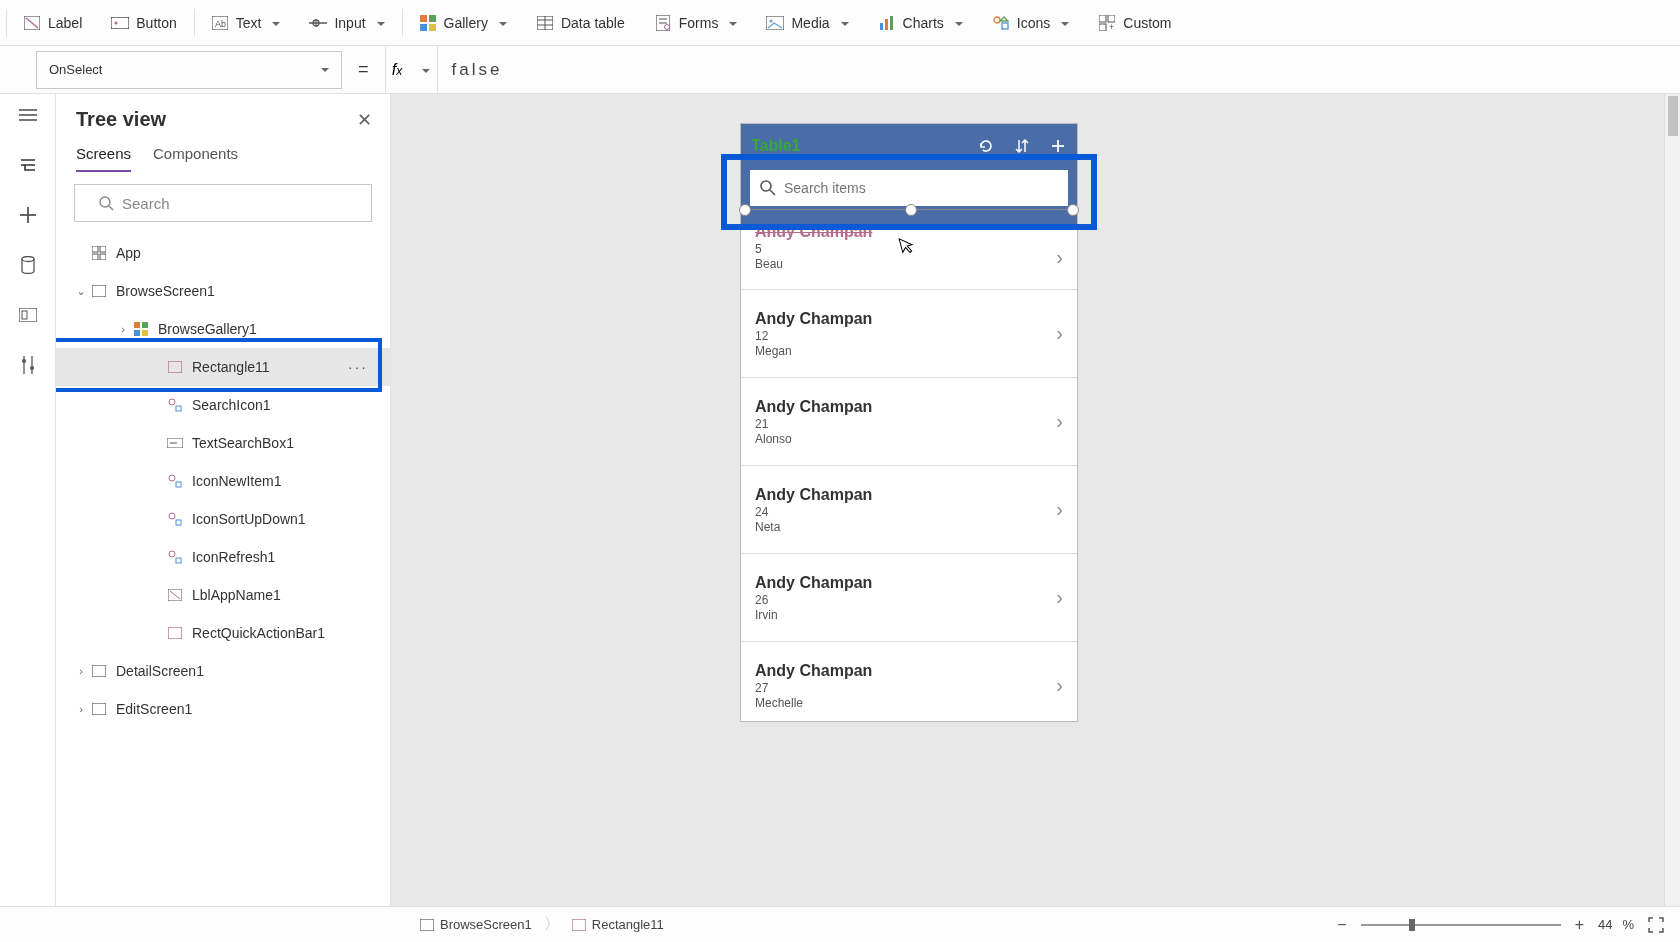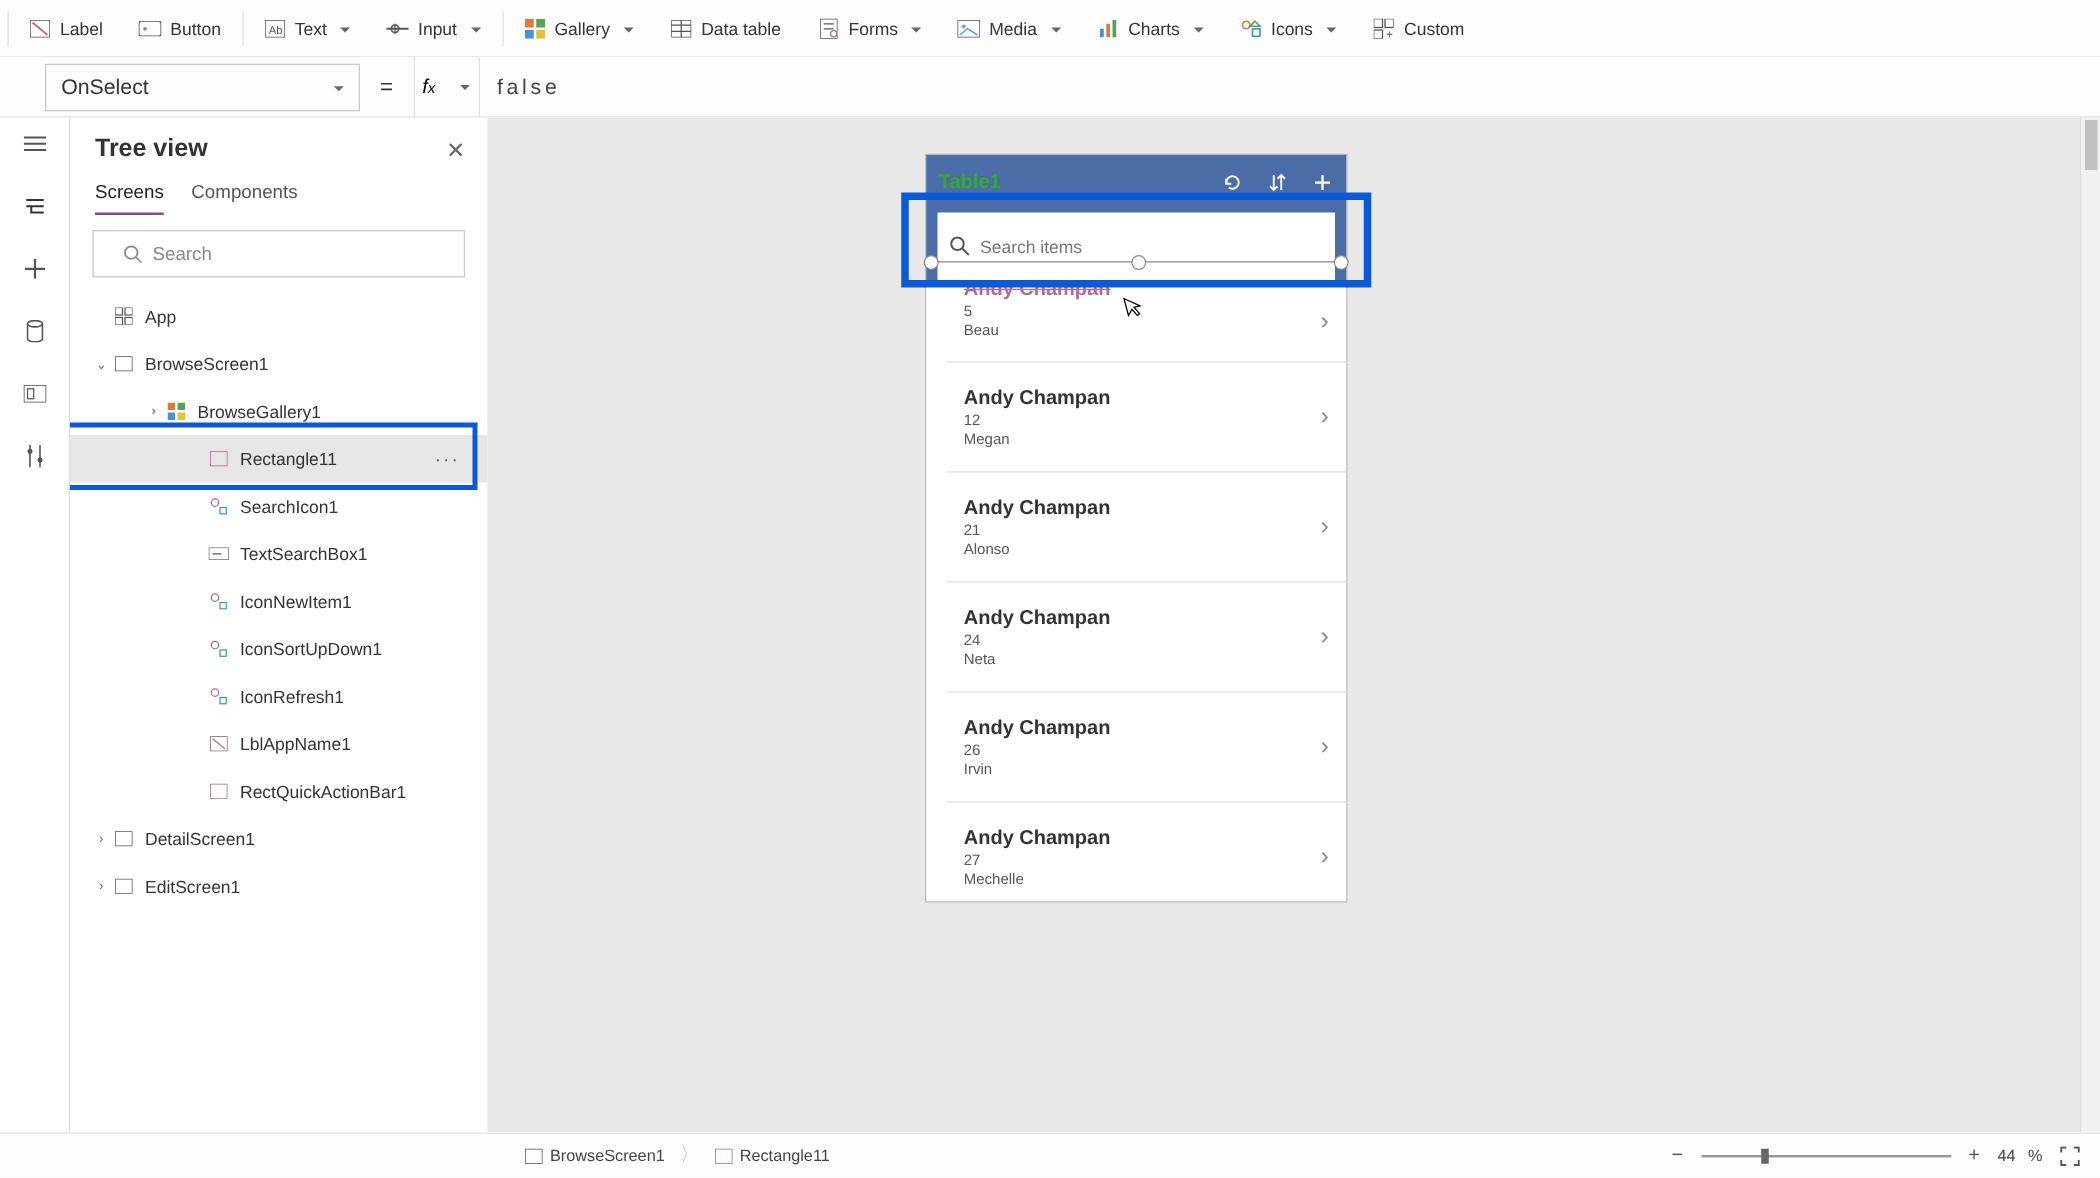--- a/index.html
+++ b/index.html
@@ -19,23 +19,23 @@
 .ribbon-sep { width: 1px; height: 28px; background: #e1e1e1; margin: 0 2px; }
 .ribbon-icon { width: 18px; height: 18px; display: flex; align-items: center; justify-content: center; }
 .chev-down::after { content: ""; display: inline-block; border: 4px solid transparent; border-top-color: #666; margin-left: 4px; transform: translateY(2px); }
 
 
 .formula-row {
   display: flex; align-items: center; height: 48px;
   border-bottom: 1px solid #e1e1e1; background: #fdfdfd;
 }
 .prop-select {
-  margin-left: 36px; width: 252px; height: 38px;
+  margin-left: 36px; width: 306px; height: 38px;
   border: 1px solid #c8c8c8; display: flex; align-items: center;
-  padding: 0 12px; font-size: 17px; color: #333; justify-content: space-between;
+  padding: 0 12px; font-size: 13px; color: #333; justify-content: space-between;
 }
 .eq-sign { padding: 0 16px; font-size: 18px; color: #333; }
 .fx-box {
   width: 52px; height: 48px; border-left: 1px solid #e1e1e1;
   display: flex; align-items: center; justify-content: center; gap: 16px;
   font-style: italic; font-size: 16px;
 }
 .formula-input {
   flex: 1; height: 48px; border-left: 1px solid #e1e1e1;
   display: flex; align-items: center; padding: 0 14px;
@@ -110,21 +110,21 @@
 .search-wrap {
   position: relative; background: #4a6da7; height: 58px;
   display: flex; align-items: flex-start; justify-content: center;
   padding-top: 2px;
 }
 .search-hl {
   position: absolute; left: -20px; top: -14px; width: 376px; height: 76px;
   border: 6px solid #0a59d6; pointer-events: none; z-index: 5;
 }
 .search-box {
-  width: 318px; height: 54px; background: #fff;
+  width: 318px; height: 36px; background: #fff;
   display: flex; align-items: center; padding: 0 10px; gap: 8px;
   position: relative; z-index: 2;
 }
 .search-box input {
   flex: 1; border: none; outline: none; font-size: 14px; color: #666;
 }
 
 .sel-handle {
   position: absolute; width: 12px; height: 12px; border-radius: 50%;
   background: #fff; border: 1px solid #888; z-index: 6;
@@ -135,21 +135,20 @@
 .sel-line {
   position: absolute; left: 0; right: 0; top: 41px; height: 1px;
   background: #888; z-index: 4;
 }
 
 .gallery { position: absolute; top: 102px; left: 0; right: 0; bottom: 0; overflow: hidden; }
 .gal-item {
   height: 88px; border-bottom: 1px solid #ddd;
   display: flex; align-items: center; justify-content: space-between;
   padding: 0 14px;
-  margin-left: 16px;
 }
 .gal-text { display: flex; flex-direction: column; gap: 1px; }
 .gal-title { font-size: 16px; font-weight: 600; color: #333; }
 .gal-sub1 { font-size: 12px; color: #555; }
 .gal-sub2 { font-size: 12px; color: #555; }
 .gal-chev { color: #888; font-size: 20px; }
 .gal-item.first { height: 64px; }
 .gal-item.first .gal-title {
   color: #b56b8e; text-decoration: line-through; font-weight: 600;
   margin-top: -22px;

